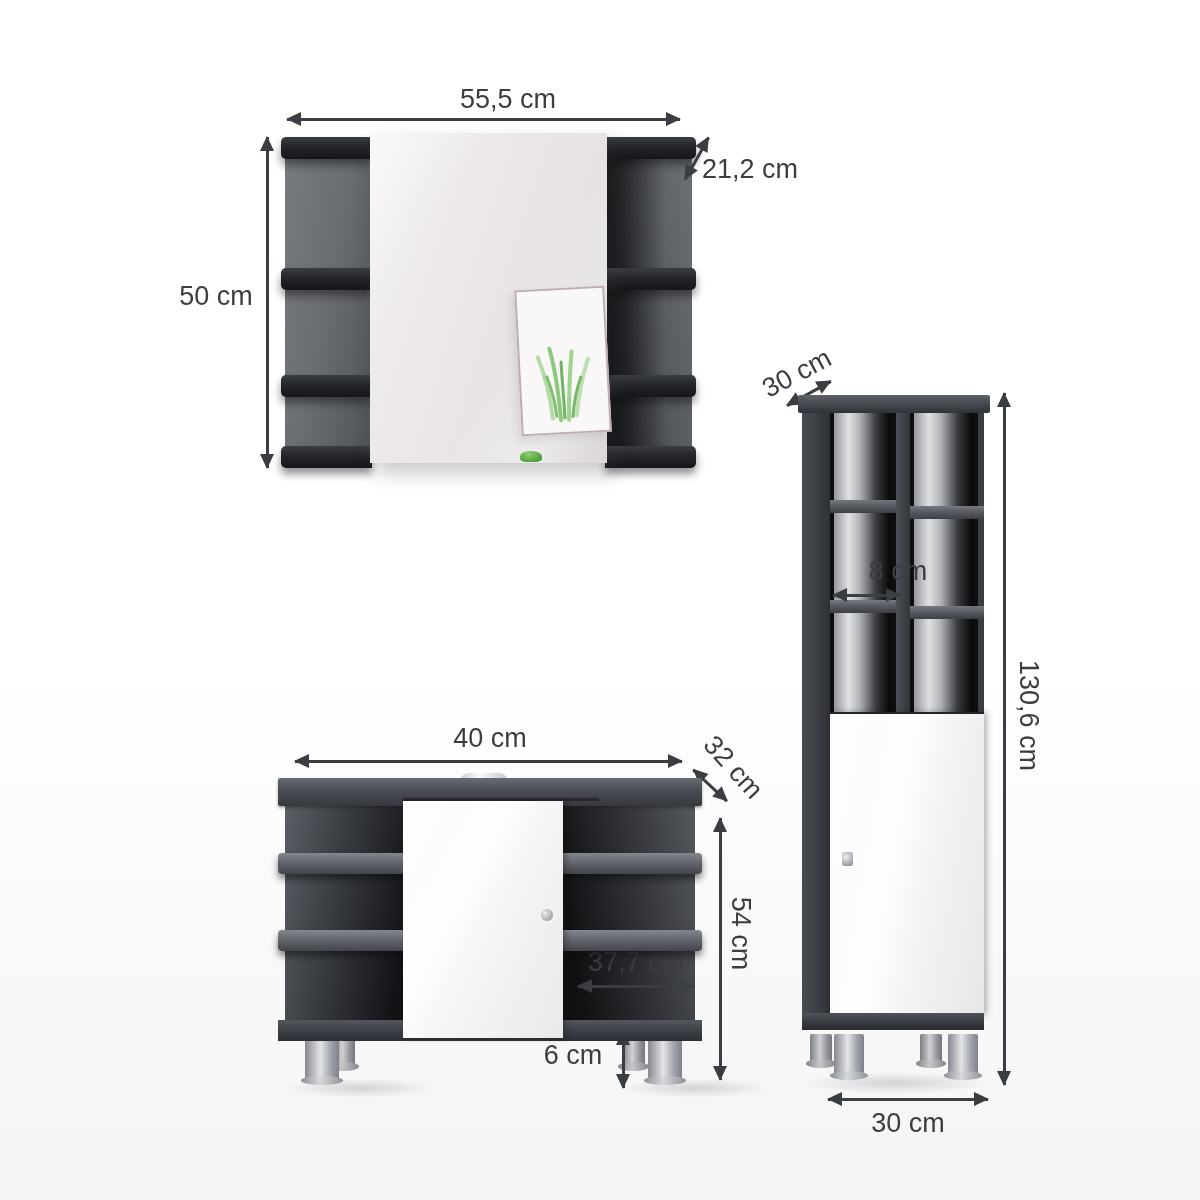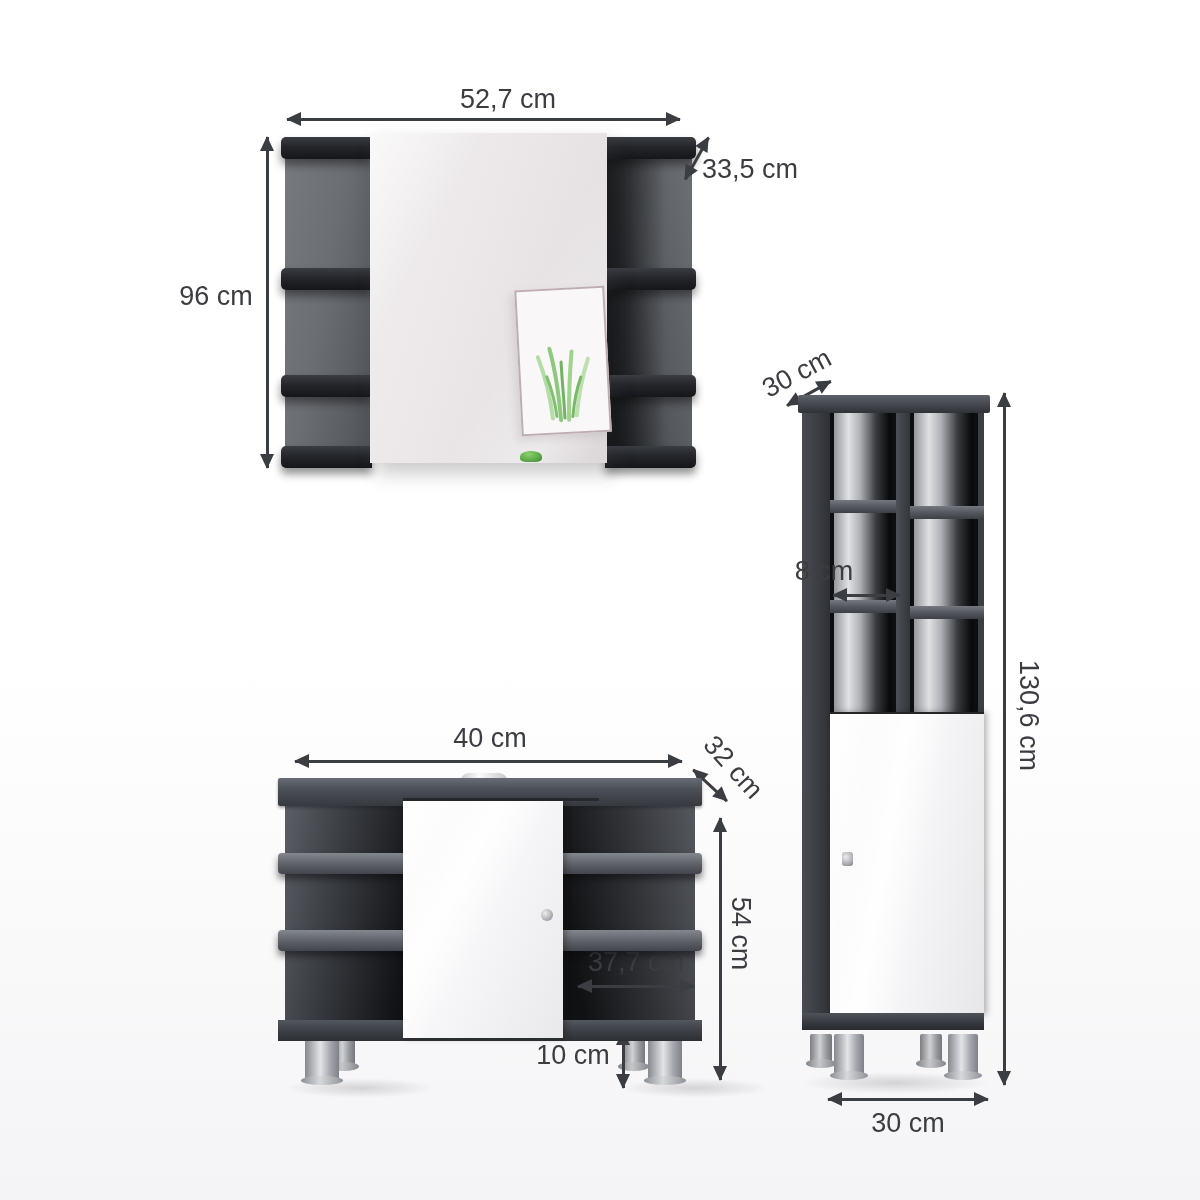--- a/index.html
+++ b/index.html
@@ -162,25 +162,25 @@
             <path d="M34 126 C33 112 30 98 26 86" stroke="#6db75c" stroke-width="3"></path>
             <path d="M50 127 C52 112 55 100 60 88" stroke="#63ad52" stroke-width="3"></path>
           </g>
         </svg>
       </div>
       <div id="mirror-blob"></div>
     </div>
   </div>
 
   <div class="h-arrow" style="left:287px;top:118px;width:393px"></div>
-  <div class="dlabel" style="left:423px;top:84px;width:170px">52,7 cm</div>
+  <div class="dlabel" style="left:423px;top:84px;width:170px">55,5 cm</div>
   <div class="d-arrow" style="left:673px;top:157px;width:48px;transform:rotate(-61deg)"></div>
-  <div class="dlabel" style="left:702px;top:154px">33,5 cm</div>
+  <div class="dlabel" style="left:702px;top:154px">21,2 cm</div>
   <div class="v-arrow" style="left:266px;top:137px;height:331px"></div>
-  <div class="dlabel" style="left:161px;top:281px;width:110px">96 cm</div>
+  <div class="dlabel" style="left:161px;top:281px;width:110px">50 cm</div>
 
   <div class="gshadow" style="left:800px;top:1072px;width:190px;height:22px"></div>
   <div id="tall-cab" class="abs">
     <div id="tc-side" class="abs"></div>
     <div id="tc-open" class="abs">
       <div class="tc-back" style="left:4px;top:0;width:58px;height:88px"></div>
       <div class="tc-back" style="left:4px;top:101px;width:58px;height:87px"></div>
       <div class="tc-back" style="left:4px;top:201px;width:58px;height:99px"></div>
       <div class="tc-back" style="left:84px;top:0;width:60px;height:94px"></div>
       <div class="tc-back" style="left:84px;top:107px;width:60px;height:87px"></div>
@@ -198,21 +198,21 @@
     <div id="tc-rail" class="abs"></div>
     <div class="foot rear" style="left:12px;top:641px;width:22px;height:31px"></div>
     <div class="foot rear" style="left:122px;top:641px;width:22px;height:31px"></div>
     <div class="foot" style="left:36px;top:641px;width:30px;height:43px"></div>
     <div class="foot" style="left:150px;top:641px;width:30px;height:43px"></div>
     <div id="tc-top" class="abs"></div>
   </div>
 
   <div class="d-arrow" style="left:784px;top:392px;width:50px;transform:rotate(-29deg)"></div>
   <div class="dlabel" style="left:742px;top:358px;width:110px;transform:rotate(-28deg)">30 cm</div>
-  <div class="dlabel" style="left:784px;top:556px;width:80px">8 cm</div>
+  <div class="dlabel" style="left:858px;top:556px;width:80px">8 cm</div>
   <div class="h-arrow" style="left:833px;top:594px;width:67px"></div>
   <div class="v-arrow" style="left:1003px;top:393px;height:692px"></div>
   <div class="dlabel rot90" style="left:958px;top:700px;width:140px">130,6 cm</div>
   <div class="v-arrow" style="left:861px;top:716px;height:310px"></div>
   <div class="dlabel rot90" style="left:824px;top:834px;width:120px">59,2 cm</div>
   <div class="h-arrow" style="left:828px;top:1098px;width:160px"></div>
   <div class="dlabel" style="left:848px;top:1108px;width:120px">30 cm</div>
 
   <div class="gshadow" style="left:285px;top:1078px;width:150px;height:20px"></div>
   <div class="gshadow" style="left:620px;top:1078px;width:150px;height:20px"></div>
@@ -238,16 +238,16 @@
   </div>
 
   <div class="h-arrow" style="left:295px;top:760px;width:387px"></div>
   <div class="dlabel" style="left:420px;top:723px;width:140px">40 cm</div>
   <div class="d-arrow" style="left:687px;top:784px;width:46px;transform:rotate(43deg)"></div>
   <div class="dlabel" style="left:678px;top:752px;width:110px;transform:rotate(48deg)">32 cm</div>
   <div class="v-arrow" style="left:719px;top:818px;height:262px"></div>
   <div class="dlabel rot90" style="left:690px;top:918px;width:100px">54 cm</div>
   <div class="dlabel" style="left:561px;top:947px;width:150px">37,7 cm</div>
   <div class="h-arrow" style="left:578px;top:985px;width:116px"></div>
-  <div class="dlabel" style="left:518px;top:1040px;width:110px">10 cm</div>
+  <div class="dlabel" style="left:518px;top:1040px;width:110px">6 cm</div>
   <div class="v-arrow" style="left:622px;top:1031px;height:57px"></div>
 
 </div>
 
 </body></html>

